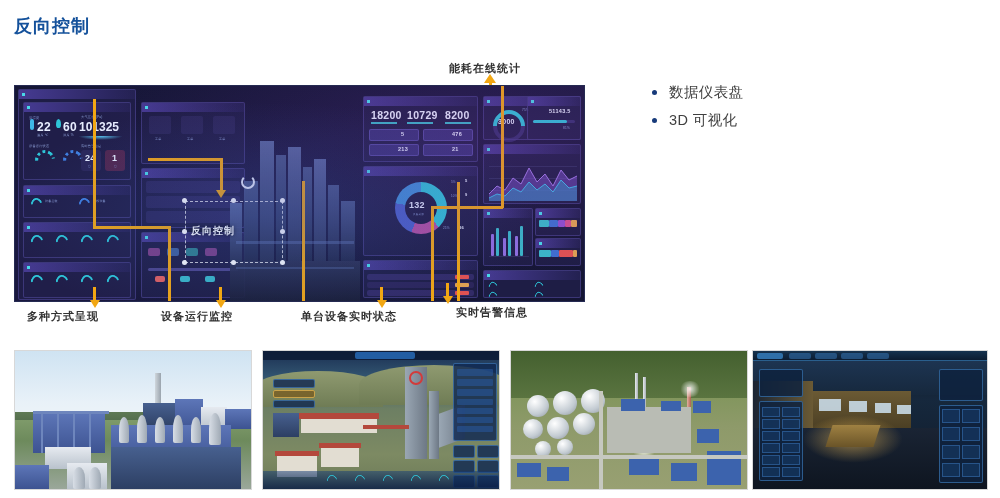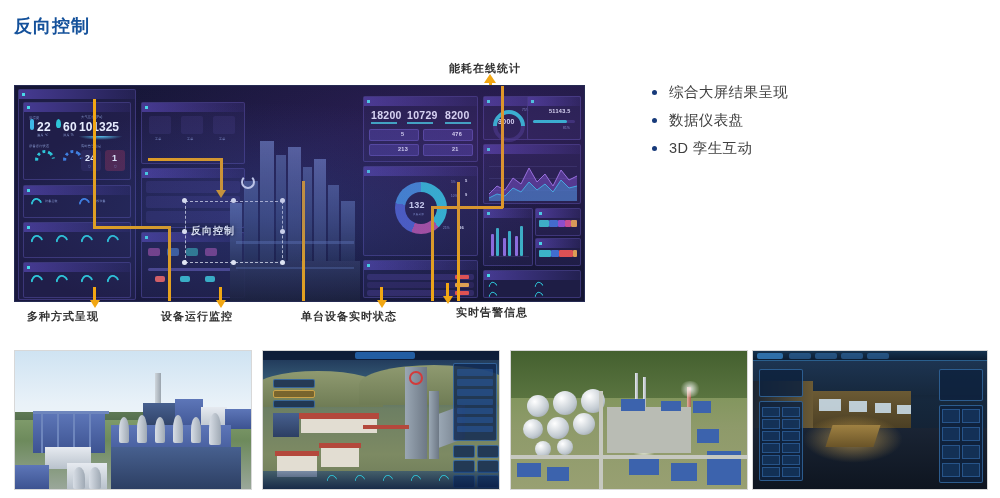--- a/index.html
+++ b/index.html
@@ -188,29 +188,25 @@
 </head>
 <body>
 
 <div class="page">
 
   <div class="h-left">反向控制</div>
 
   <div class="bullets">
     <div class="bullet-row">
       <span class="bullet-dot"></span>
-      <span class="bullet-label">综合大屏结果呈现</span>
+      <span class="bullet-label">数据仪表盘</span>
     </div>
     <div class="bullet-row">
       <span class="bullet-dot"></span>
-      <span class="bullet-label">数据仪表盘</span>
-    </div>
-    <div class="bullet-row">
-      <span class="bullet-dot"></span>
-      <span class="bullet-label">3D 孪生互动</span>
+      <span class="bullet-label">3D 可视化</span>
     </div>
   </div>
 
   <div class="callout cl-top">能耗在线统计</div>
   <div class="arrow-up" style="left:484px; top:74px;"></div>
   <div class="arrow-stem" style="left:488.5px; top:82px; height:10px;"></div>
 
   <div class="dash">
 
     <div class="panel" style="left:3px; top:3px; width:118px; height:211px;">

